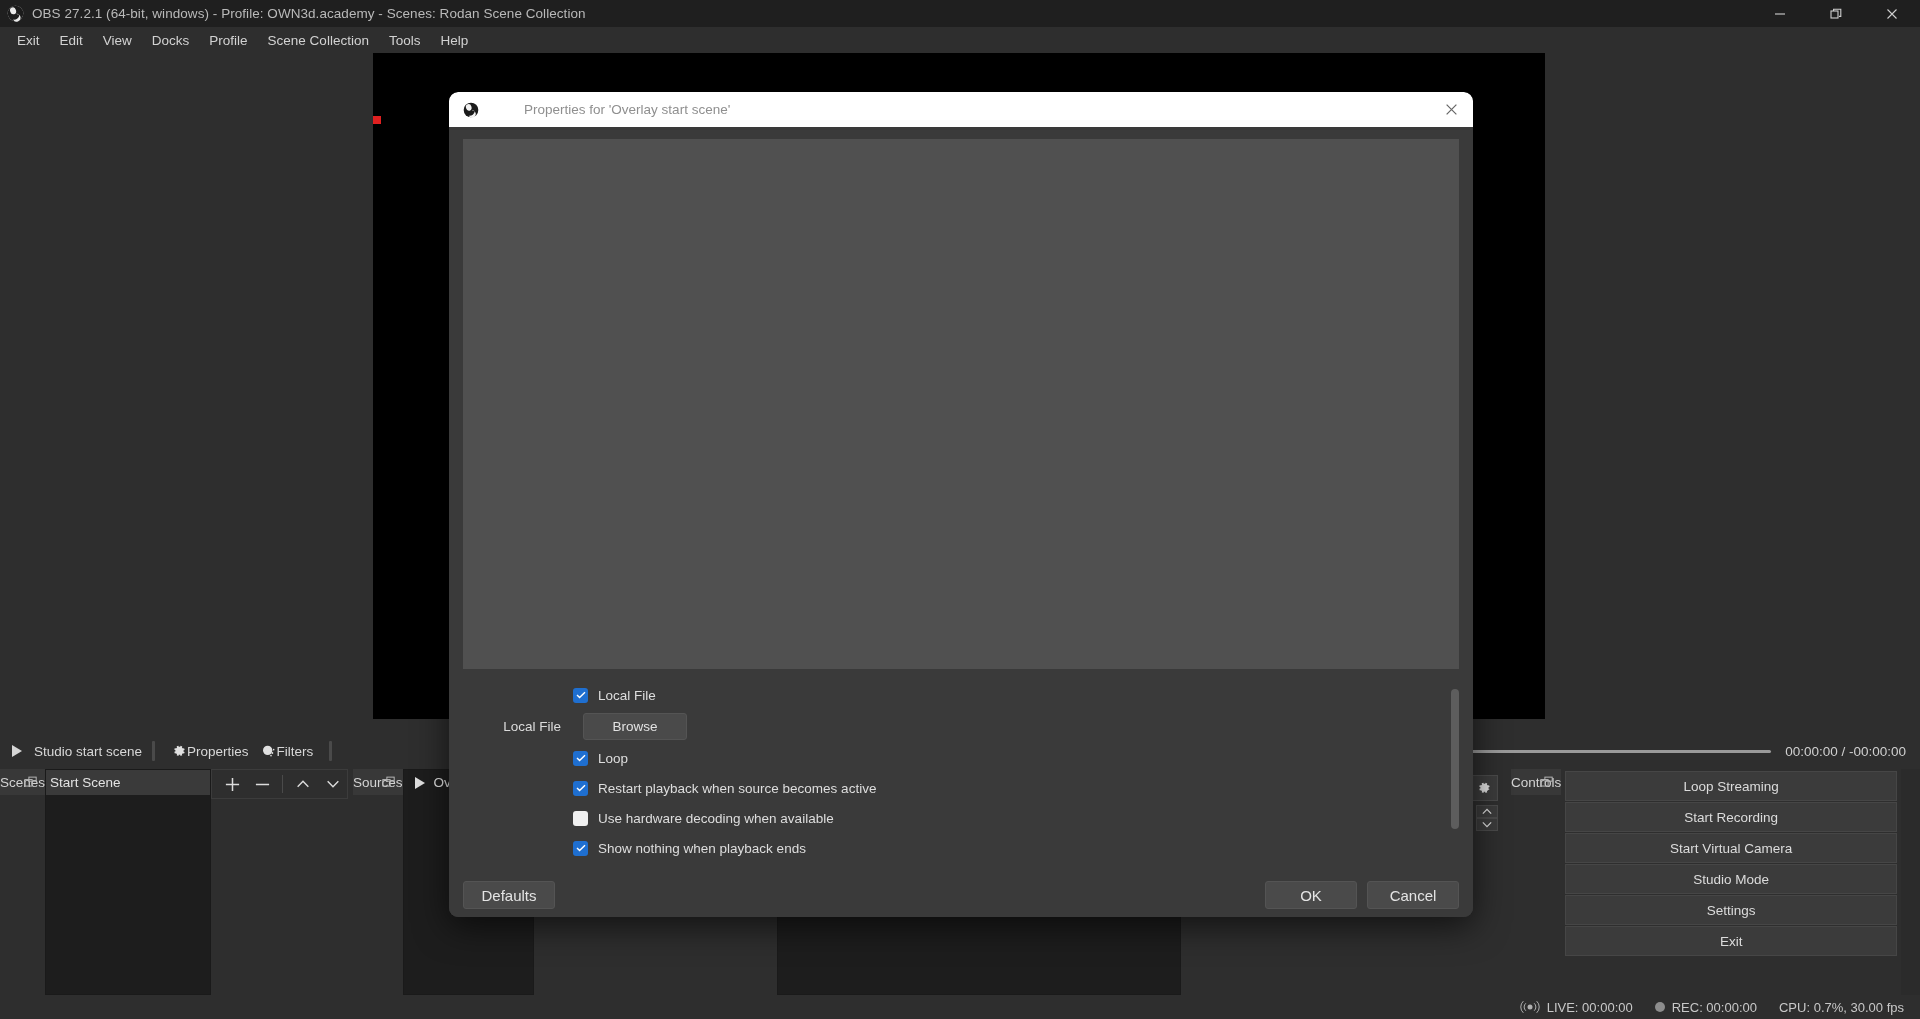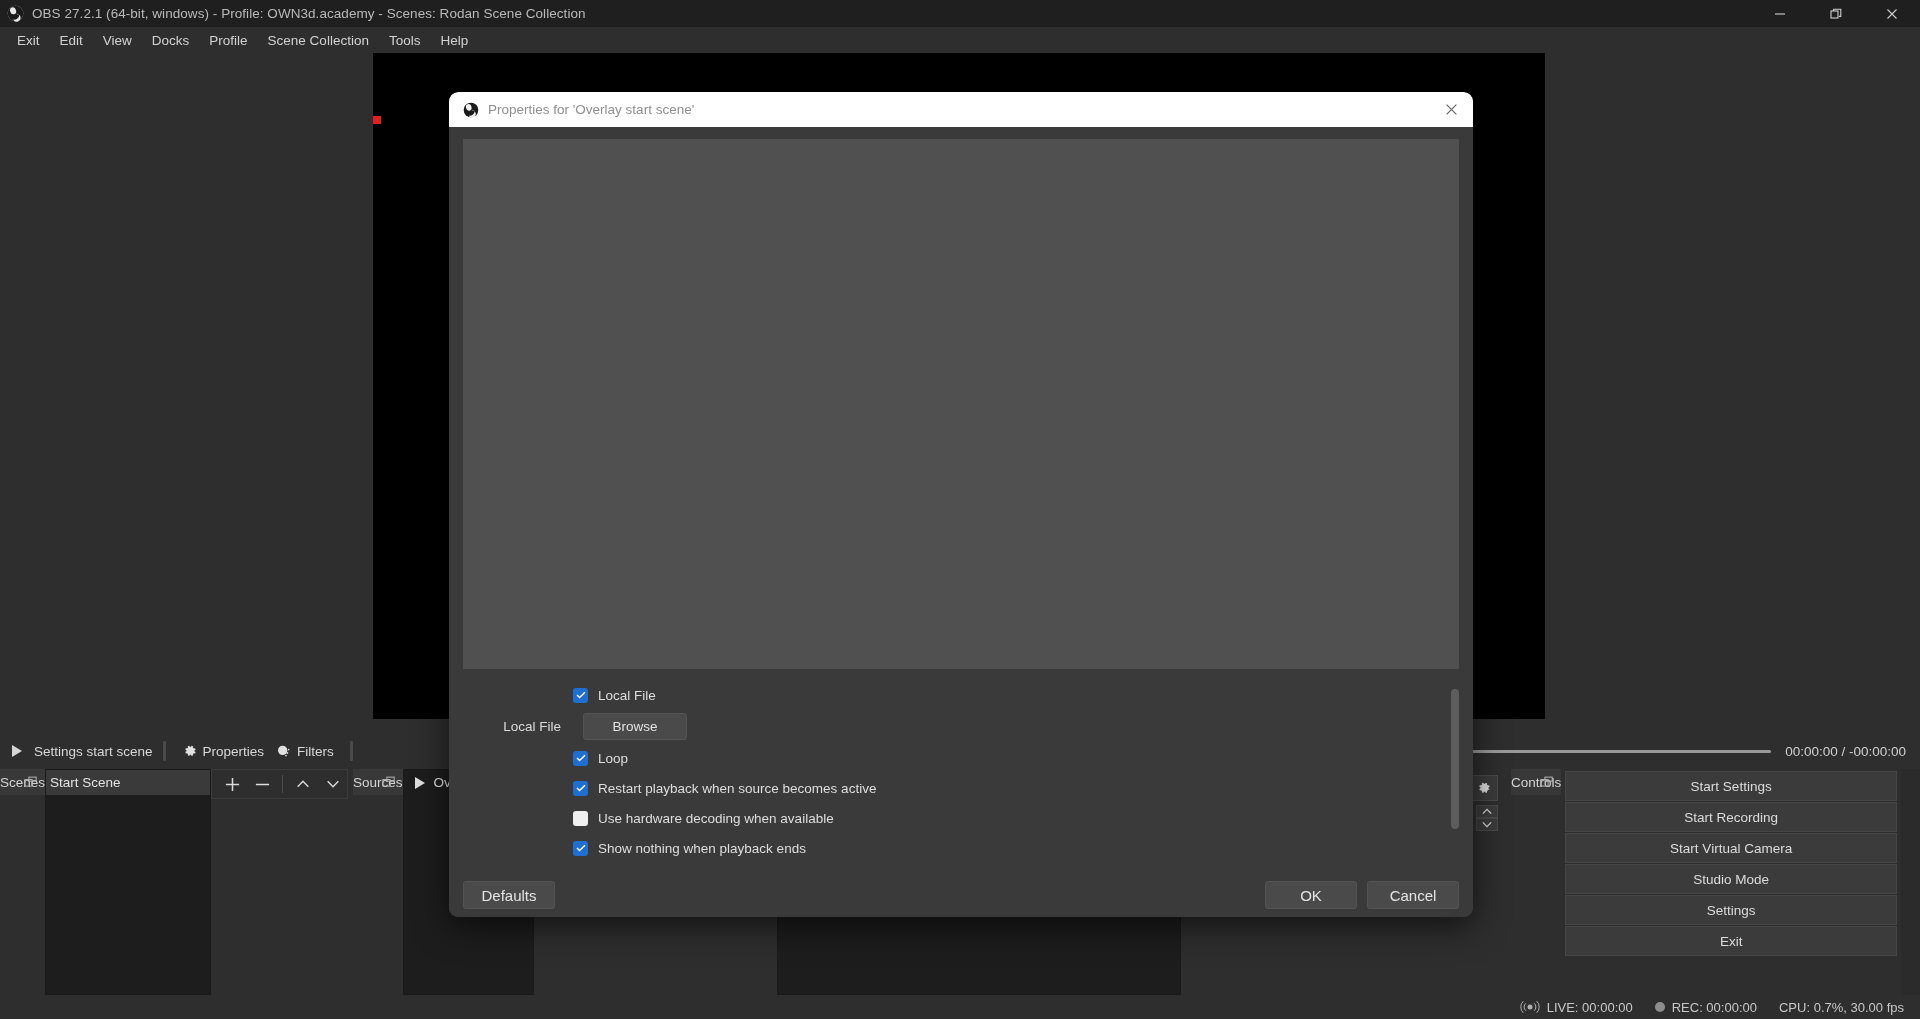--- a/index.html
+++ b/index.html
@@ -51,21 +51,21 @@
   .media-strip {
     position: absolute; left: 0; top: 733px; width: 1920px; height: 36px;
     background: #2e2e2e; display: flex; align-items: center;
   }
   .media-play {
     width: 34px; display: flex; align-items: center; justify-content: center;
     color: #d6d6d6; font-size: 13px;
   }
   .media-name { font-size: 13.5px; color: #d8d8d8; white-space: nowrap; }
   .media-sep { width: 3px; height: 20px; background: #4a4a4a; margin: 0 10px; border-radius: 1px; }
-  .media-btn { display: flex; align-items: center; gap: 5px; font-size: 13.5px; color: #d8d8d8; padding: 0 6px; }
+  .media-btn { display: flex; align-items: center; font-size: 13.5px; color: #d8d8d8; padding: 0 6px; }
   .media-spacer { flex: 1 1 auto; }
   .slider-track {
     height: 3px; background: #9a9a9a; border-radius: 2px; margin-right: 14px;
   }
   .media-time { font-size: 13.5px; color: #d0d0d0; margin-right: 14px; white-space: nowrap; }
 
   
   .docks { position: absolute; left: 0; top: 769px; width: 1920px; height: 226px; display: flex; }
   .dock { display: flex; background: #2e2e2e; }
   .dock-header {
@@ -132,21 +132,21 @@
     position: absolute; left: 449px; top: 92px; width: 1024px; height: 825px;
     border-radius: 9px; background: #3a3a3a;
     box-shadow: 0 9px 34px rgba(0,0,0,.62);
     overflow: hidden; display: flex; flex-direction: column;
   }
   .dlg-title {
     height: 35px; background: #ffffff; display: flex; align-items: center;
     border-top-left-radius: 9px; border-top-right-radius: 9px; flex: none;
   }
   .dlg-title .ico { width: 16px; height: 16px; margin-left: 14px; margin-right: 9px; }
-  .dlg-title .txt { font-size: 13.5px; color: #8f8f8f; }
+  .dlg-title .txt { font-size: 13.5px; color: #8f8f8f; margin-left: 36px; }
   .dlg-title .sp { flex: 1 1 auto; }
   .dlg-x {
     width: 44px; height: 35px; display: flex; align-items: center; justify-content: center;
     color: #6a6a6a; border-top-right-radius: 9px;
   }
 
   .dlg-body { flex: 1 1 auto; background: #3a3a3a; display: flex; flex-direction: column; padding: 12px 14px 0 14px; }
   .dlg-preview { height: 530px; background: #505050; flex: none; }
 
   .dlg-scrollarea { flex: 1 1 auto; display: flex; padding-top: 14px; position: relative; }
@@ -236,21 +236,21 @@
     <div class="preview-black"></div>
     <div class="red-dot"></div>
   </div>
 
   <div class="media-strip">
     <div class="media-play">
       <svg width="13" height="14" viewBox="0 0 13 14">
         <path d="M1 1l10 6-10 6z" fill="#d6d6d6"></path>
       </svg>
     </div>
-    <div class="media-name">Settings start scene</div>
+    <div class="media-name">Studio start scene</div>
     <div class="media-sep"></div>
     <div class="media-btn">
       <svg width="16" height="16" viewBox="0 0 24 24">
         <path fill="#e0e0e0" d="M12 8.2a3.8 3.8 0 1 0 0 7.6 3.8 3.8 0 0 0 0-7.6zm0 5.8a2 2 0 1 1 0-4 2 2 0 0 1 0 4z"></path>
         <path fill="#e0e0e0" d="M20.5 13.6l-1.7-.5a6.9 6.9 0 0 0 0-2.2l1.7-.5-.9-2.6-1.7.6a7 7 0 0 0-1.6-1.6l.6-1.7L14.3 4l-.5 1.7a6.9 6.9 0 0 0-2.2 0L11.1 4 8.5 4.9l.6 1.7a7 7 0 0 0-1.6 1.6l-1.7-.6L4.9 10l1.7.5a6.9 6.9 0 0 0 0 2.2L4.9 13.2l.9 2.6 1.7-.6a7 7 0 0 0 1.6 1.6l-.6 1.7 2.6.9.5-1.7a6.9 6.9 0 0 0 2.2 0l.5 1.7 2.6-.9-.6-1.7a7 7 0 0 0 1.6-1.6l1.7.6z"></path>
       </svg>
       <span>Properties</span>
     </div>
     <div class="media-btn">
       <svg width="16" height="16" viewBox="0 0 24 24">
@@ -406,21 +406,21 @@
 
     <div class="dock dock-controls">
       <div class="dock-header">
         <span>Controls</span>
         <svg class="popout" width="13" height="13" viewBox="0 0 16 16">
           <rect x="1" y="5" width="9" height="8" fill="none" stroke="#b8b8b8" stroke-width="1.2"></rect>
           <rect x="6" y="2" width="9" height="5" fill="none" stroke="#b8b8b8" stroke-width="1.2"></rect>
         </svg>
       </div>
       <div class="controls-body">
-        <div class="ctrl-btn">Start Settings</div>
+        <div class="ctrl-btn">Loop Streaming</div>
         <div class="ctrl-btn">Start Recording</div>
         <div class="ctrl-btn">Start Virtual Camera</div>
         <div class="ctrl-btn">Studio Mode</div>
         <div class="ctrl-btn">Settings</div>
         <div class="ctrl-btn">Exit</div>
       </div>
     </div>
   </div>
 
   <div class="statusbar">

